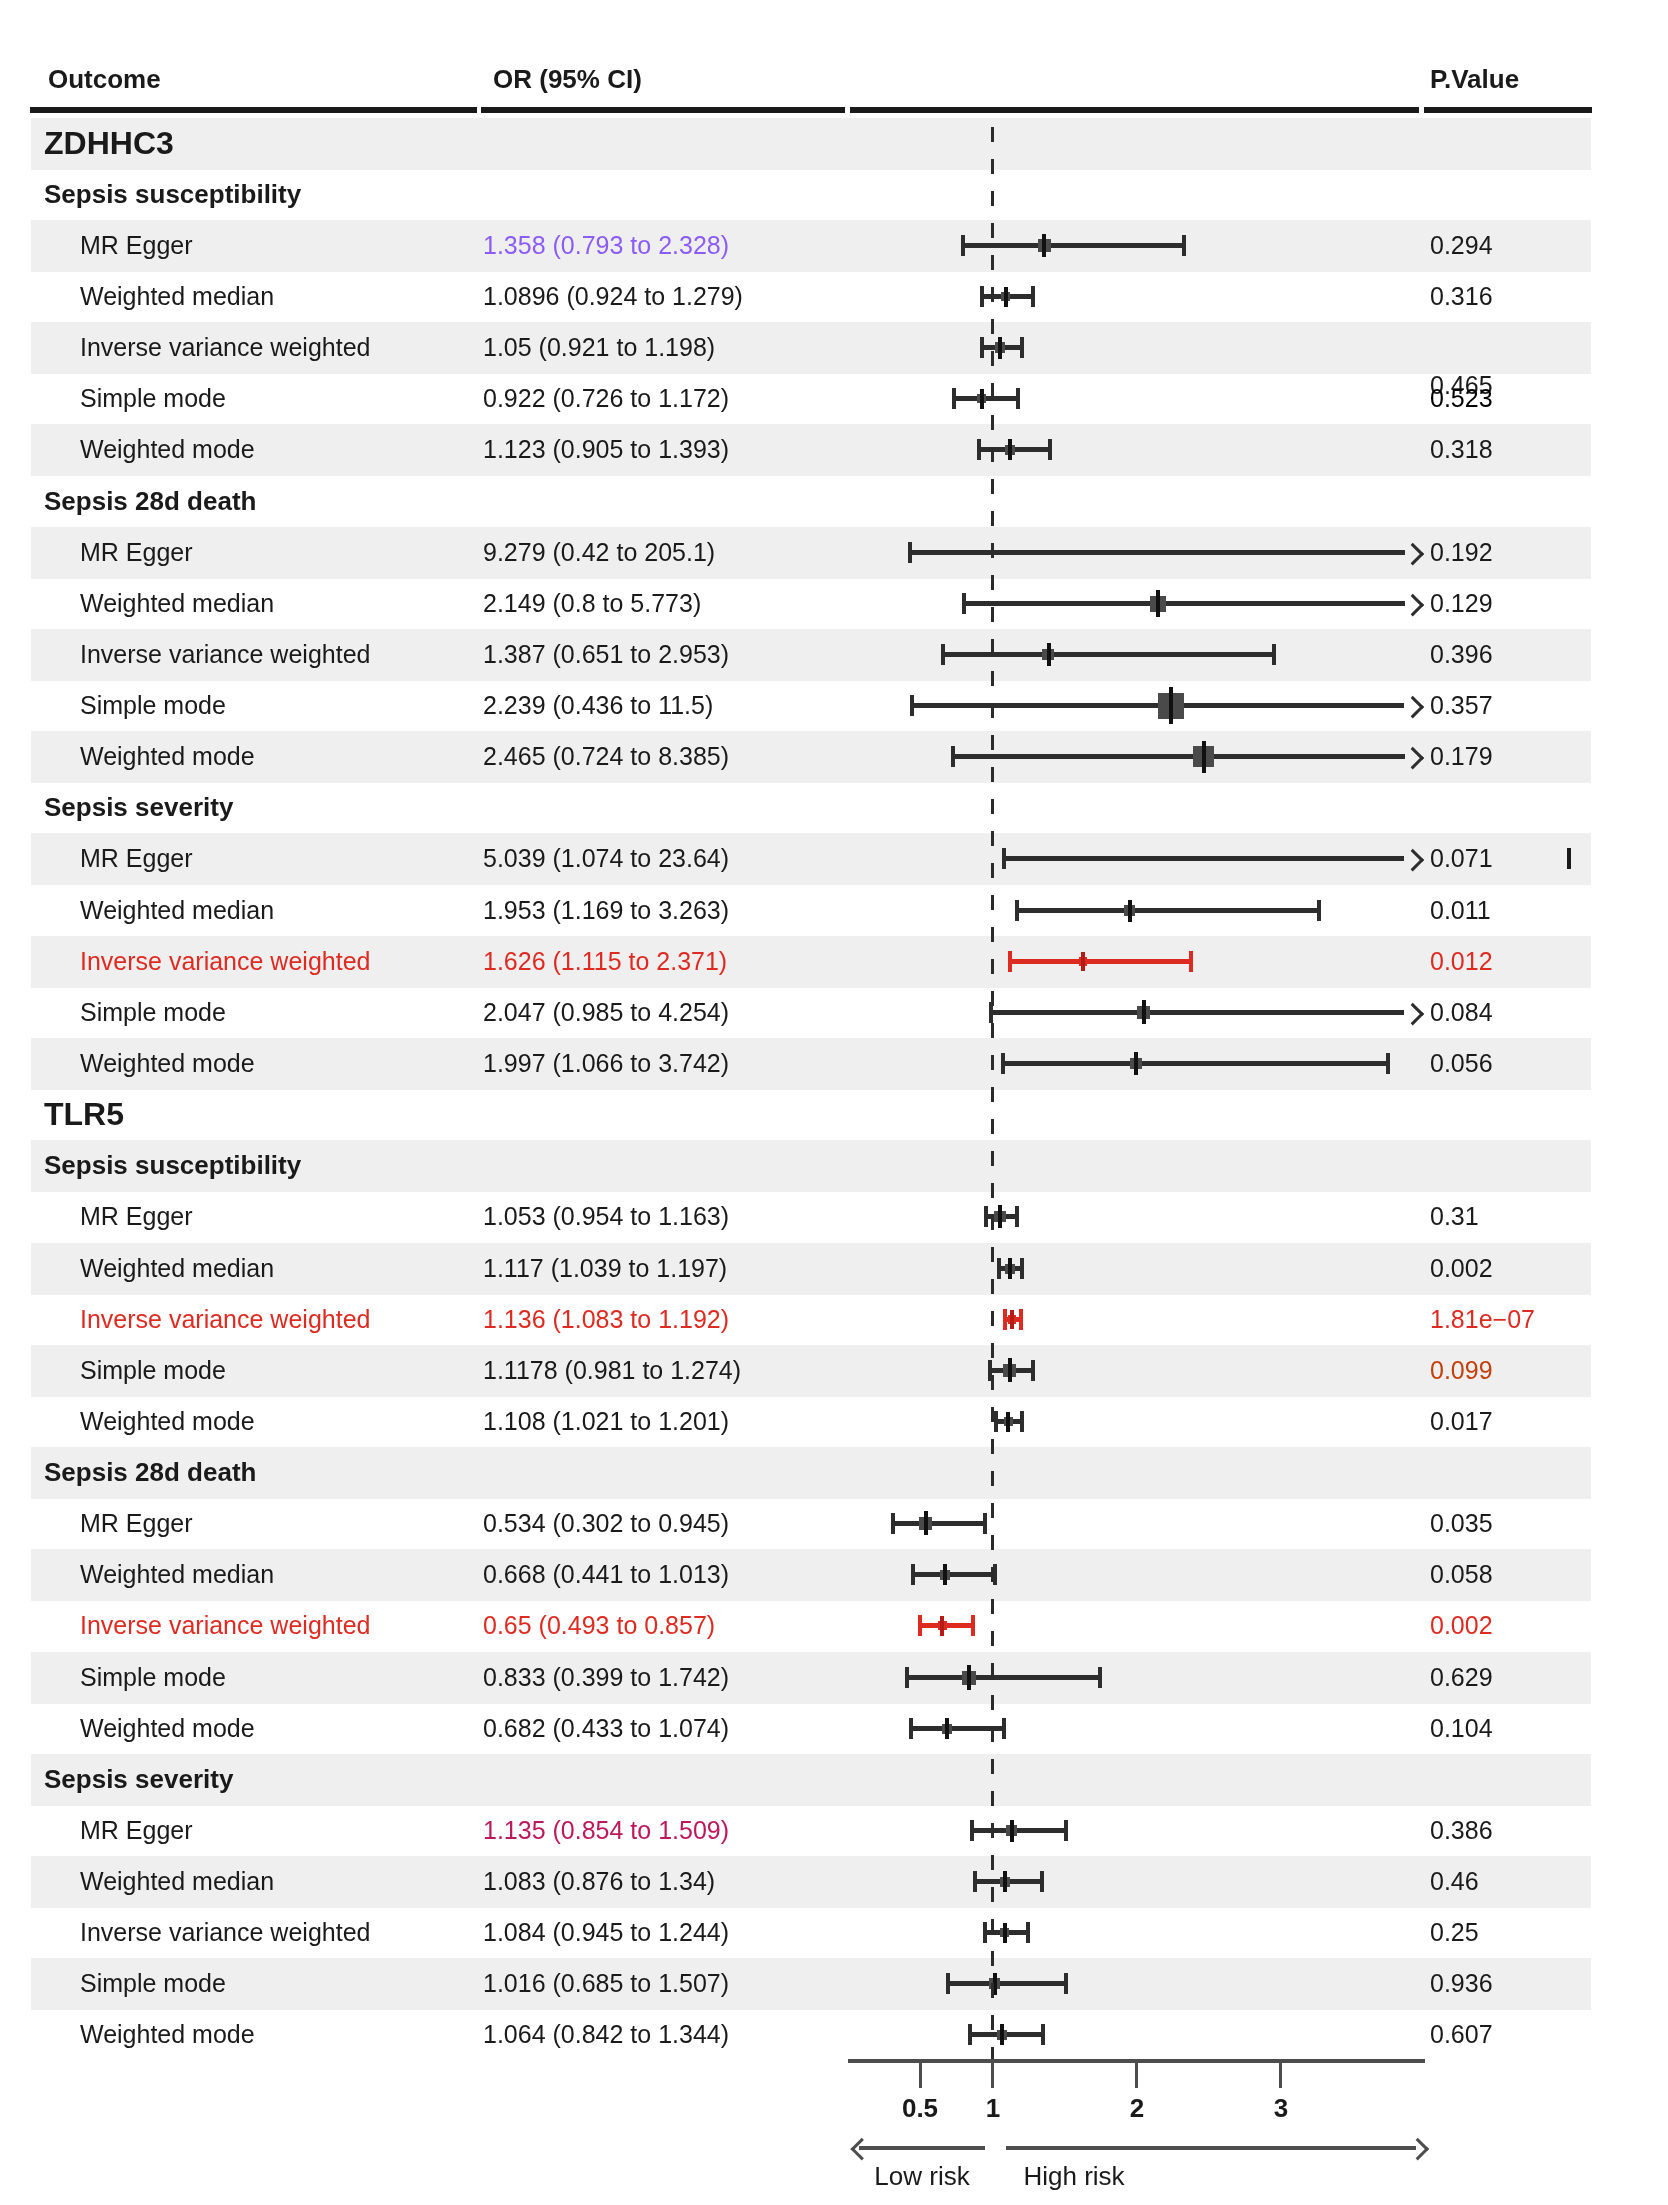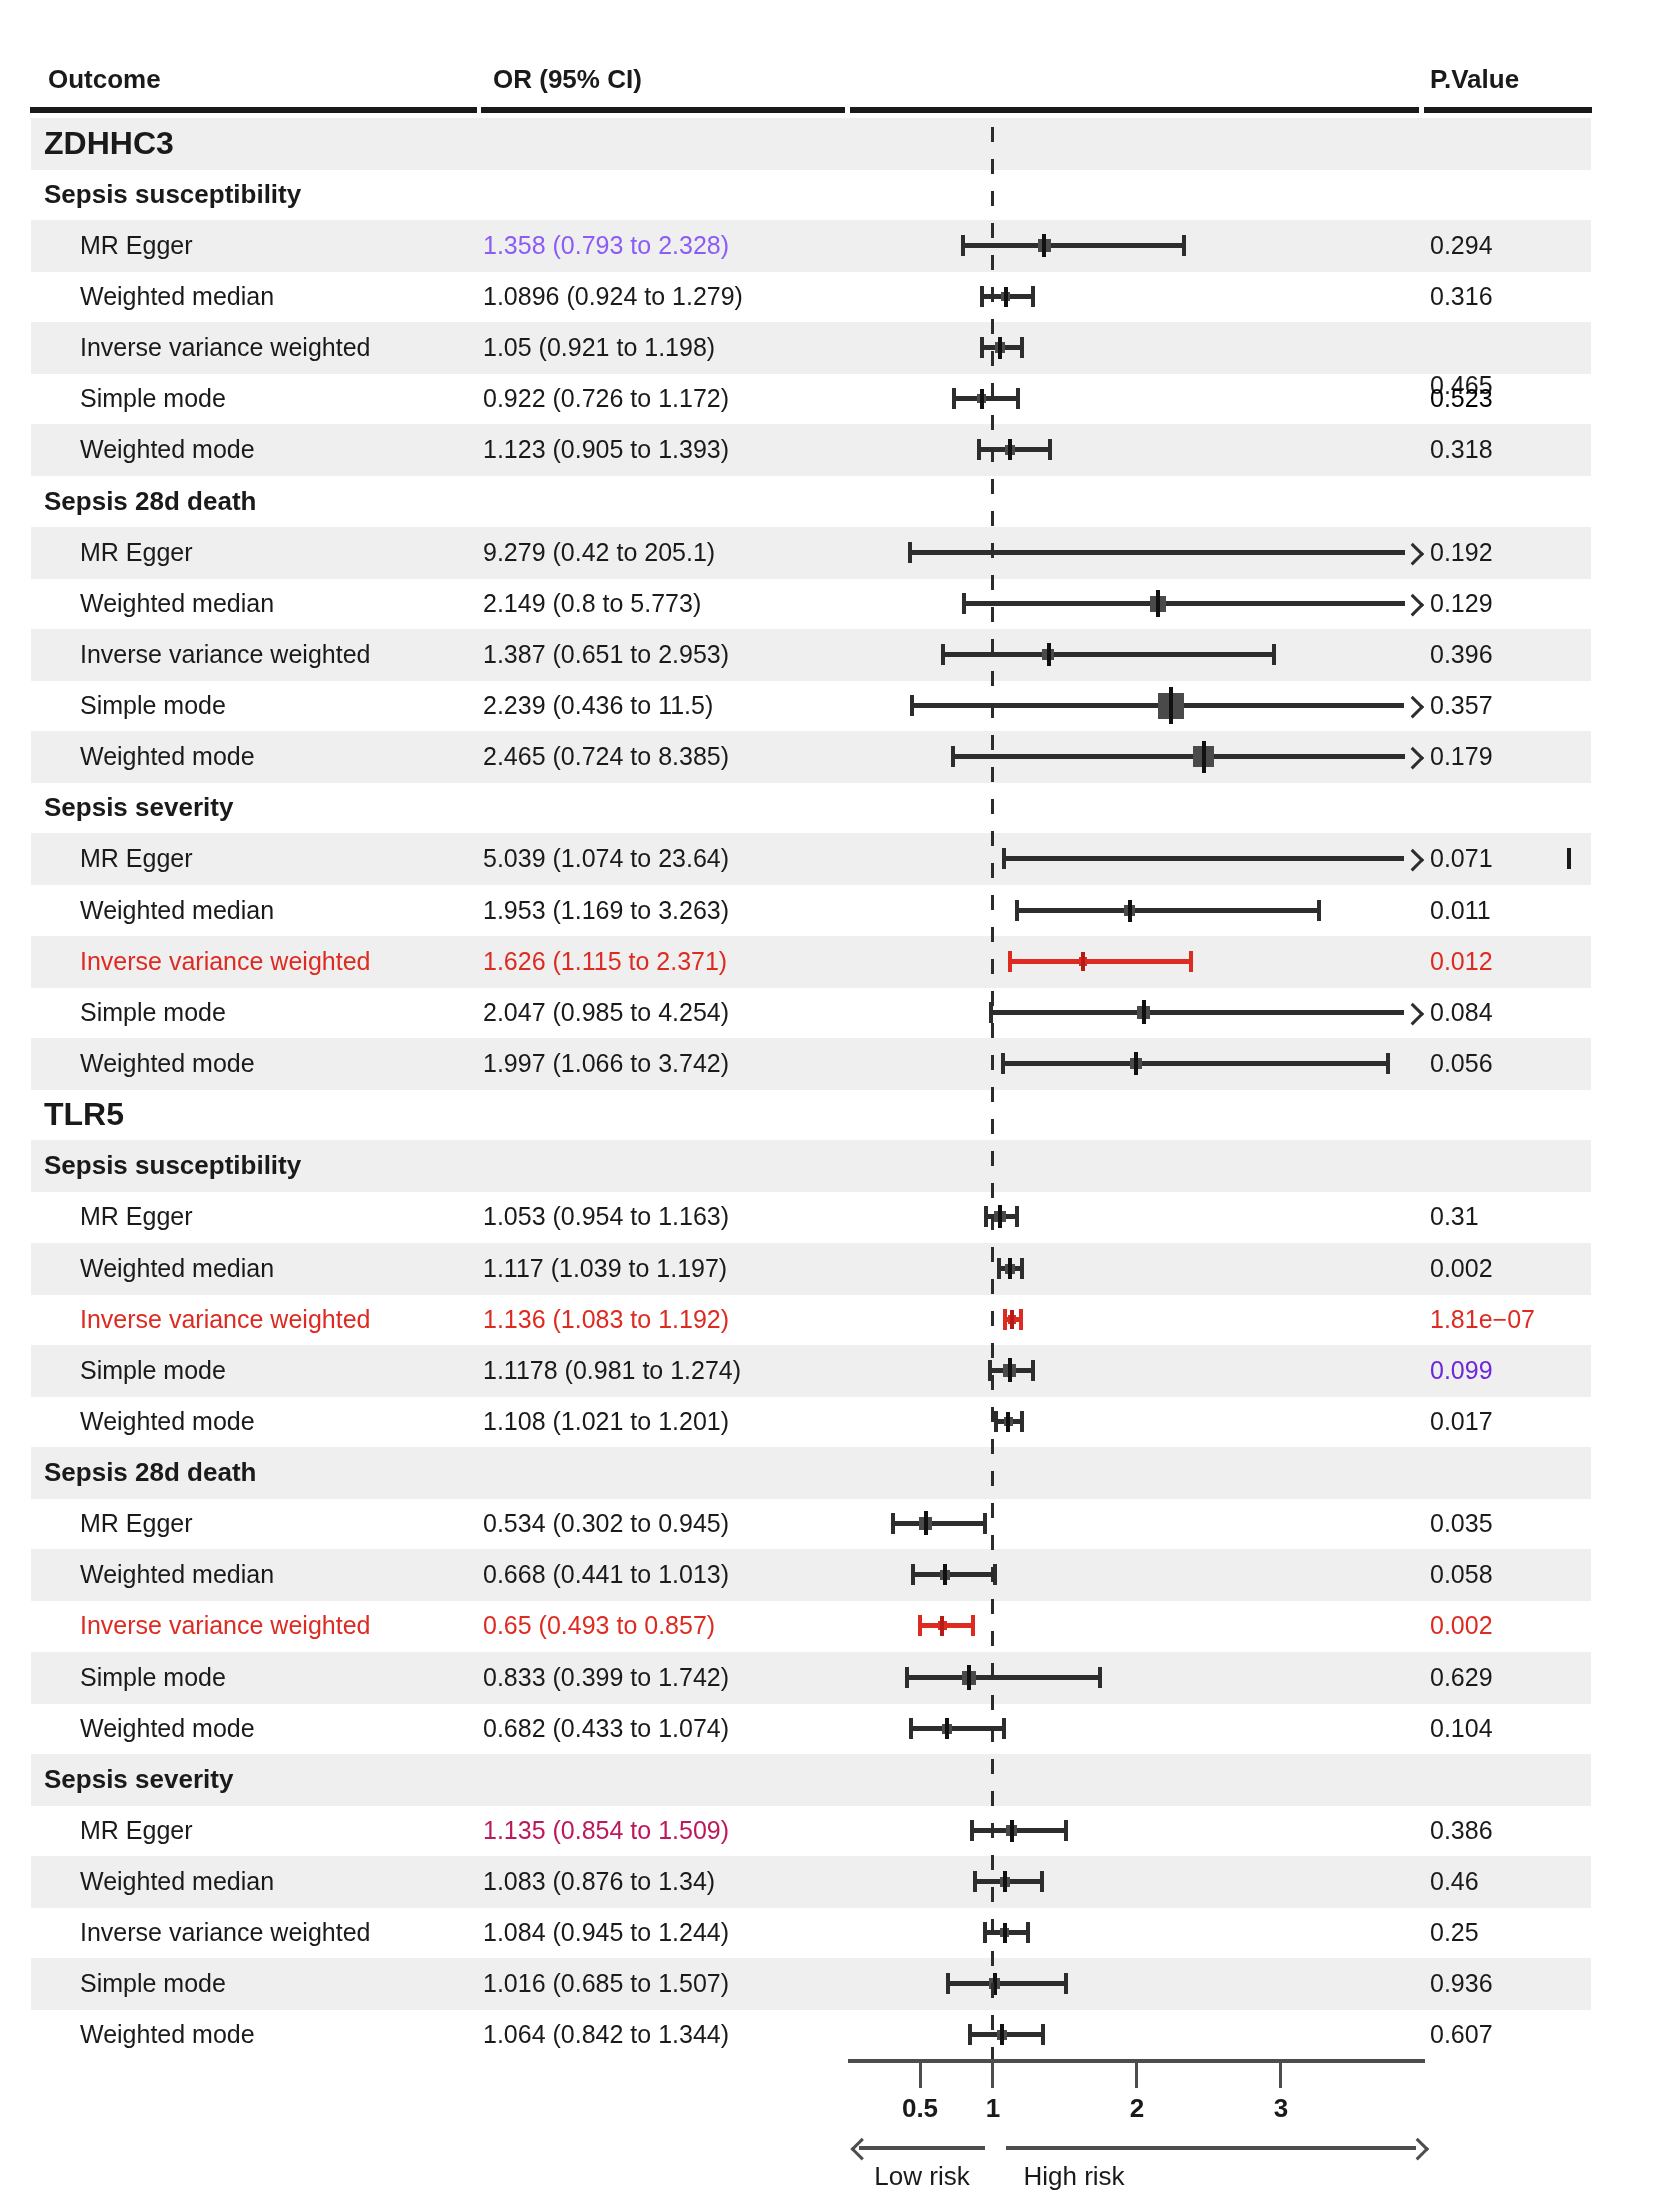--- a/index.html
+++ b/index.html
@@ -253,21 +253,21 @@
         <div class="ci-line" style="left: 1004px; top: 23px; width: 15.7px; background: rgb(221, 43, 34);"></div>
         <div class="ci-cap" style="left: 1003px; top: 15px; background: rgb(221, 43, 34);"></div>
         <div class="ci-cap" style="left: 1019px; top: 15px; background: rgb(221, 43, 34);"></div>
         <div class="marker" style="left: 1008px; top: 21.4px; width: 8.3px; height: 8.3px; background: rgb(221, 43, 34);"></div>
         <div class="pt-tick" style="left: 1010px; top: 16px; height: 19.4px; background: rgb(181, 28, 21);"></div>
       </div>
       <div class="abs" style="left: 0px; top: 1345px; width: 1668px; height: 51px;">
         <div class="band" style="left: 31px; top: 0px; width: 1560px; height: 52px;"></div>
         <div class="cell" style="left: 80px; color: rgb(26, 26, 26); line-height: 51px; top: 0px; height: 51px;">Simple mode</div>
         <div class="cell" style="left: 483px; color: rgb(26, 26, 26); line-height: 51px; top: 0px; height: 51px;">1.1178 (0.981 to 1.274)</div>
-        <div class="cell" style="left: 1430px; color: #6d28d9; line-height: 51px; top: 0px; height: 55px;">0.099</div>
+        <div class="cell" style="left: 1430px; color: #c2410c; line-height: 51px; top: 0px; height: 55px;">0.099</div>
         <div class="ci-line" style="left: 990px; top: 23px; width: 42px; background: rgb(45, 45, 45);"></div>
         <div class="ci-cap" style="left: 988px; top: 15px; background: rgb(45, 45, 45);"></div>
         <div class="ci-cap" style="left: 1031px; top: 15px; background: rgb(45, 45, 45);"></div>
         <div class="marker" style="left: 1003px; top: 19px; width: 13px; height: 13px; background: rgb(74, 74, 74);"></div>
         <div class="pt-tick" style="left: 1008px; top: 13.4px; height: 24px; background: rgb(17, 17, 17);"></div>
       </div>
       <div class="abs" style="left: 0px; top: 1396px; width: 1668px; height: 51px;">
         <div class="cell" style="left: 80px; color: rgb(26, 26, 26); line-height: 51px; top: 0px; height: 51px;">Weighted mode</div>
         <div class="cell" style="left: 483px; color: rgb(26, 26, 26); line-height: 51px; top: 0px; height: 51px;">1.108 (1.021 to 1.201)</div>
         <div class="cell" style="left: 1430px; color: rgb(26, 26, 26); line-height: 51px; top: 0px; height: 51px;">0.017</div>

